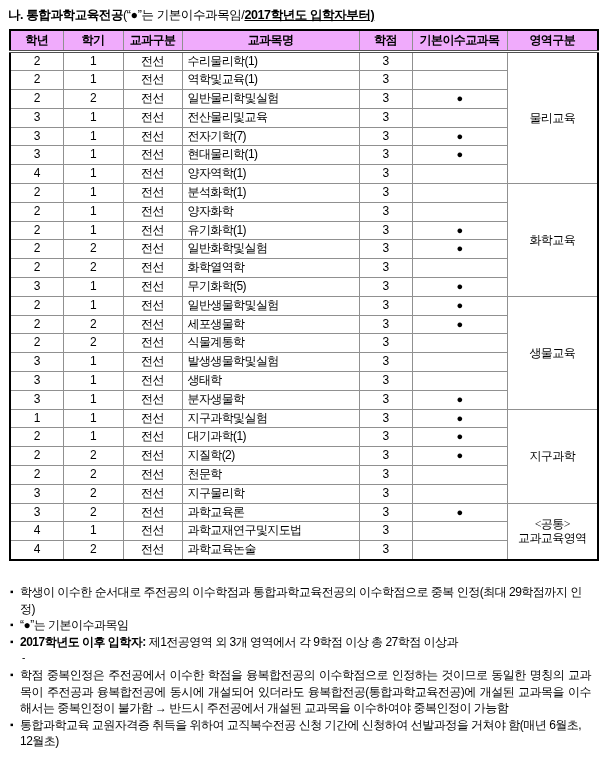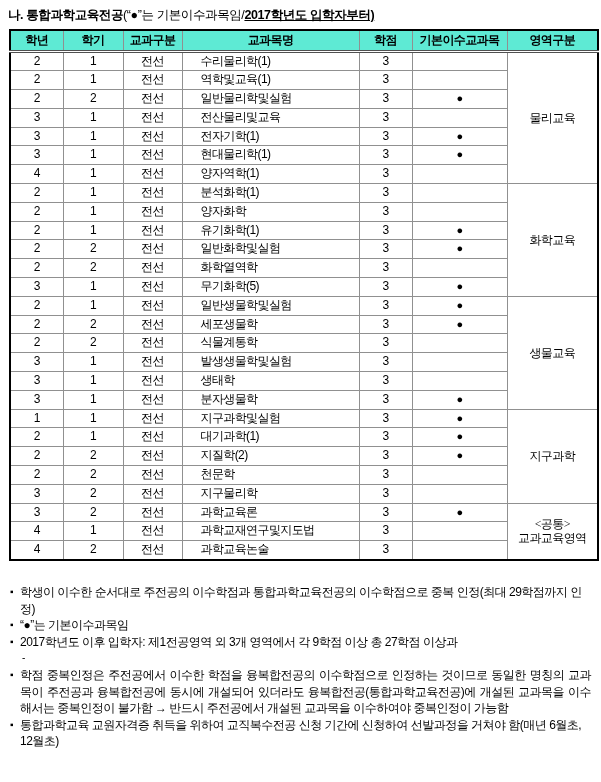--- a/index.html
+++ b/index.html
@@ -23,38 +23,38 @@
     border:2px solid #000;
   }
   .course-table th, .course-table td {
     border:1px solid #909090;
     font-size:12px; letter-spacing:-0.6px;
     text-align:center; vertical-align:middle;
     overflow:hidden; white-space:nowrap;
     padding:0;
   }
   .course-table th {
-    background:#5eead4; font-weight:bold;
+    background:#f0abfc; font-weight:bold;
     height:21px; border-bottom:3px double #505050;
   }
   .course-table td { height:17.8px; line-height:17.8px; }
-  .course-table td.c-course { text-align:left; padding-left:18px; }
+  .course-table td.c-course { text-align:left; padding-left:5px; }
   .course-table td.c-basic { font-size:11px; }
   .course-table td.c-area {
     white-space:pre-line; line-height:14px; font-size:12px;font-family:Liberation Serif, serif;
   }
 
   
   .notes { margin-top:23px; padding-left:2px; padding-right:4px; }
   .note { display:flex; font-size:12px; line-height:16.6px; letter-spacing:-0.5px; }
   .note .bullet { flex:none; width:10px; font-size:10px; line-height:16.6px; }
   .note .note-text { flex:1; }
   .note.indent1 { padding-left:12px; }
   .note.justify .note-text { text-align:justify; }
-  .note .bold { font-weight:normal; }
+  .note .bold { font-weight:bold; }
 </style>
 </head>
 <body>
 
 <div class="page">
 
   <div class="title">
     <span class="bold">나. 통합과학교육전공</span><span>(“●”는 기본이수과목임/</span><span class="bold underline">2017학년도 입학자부터)</span>
   </div>
 
@@ -110,21 +110,21 @@
           <td class="c-sem">1</td>
           <td class="c-type">전선</td>
           <td class="c-course">전산물리및교육</td>
           <td class="c-credit">3</td>
           <td class="c-basic"></td>
         </tr>
         <tr>
           <td class="c-year">3</td>
           <td class="c-sem">1</td>
           <td class="c-type">전선</td>
-          <td class="c-course">전자기학(1)</td>
+          <td class="c-course">전자기학(7)</td>
           <td class="c-credit">3</td>
           <td class="c-basic">●</td>
         </tr>
         <tr>
           <td class="c-year">3</td>
           <td class="c-sem">1</td>
           <td class="c-type">전선</td>
           <td class="c-course">현대물리학(1)</td>
           <td class="c-credit">3</td>
           <td class="c-basic">●</td>

